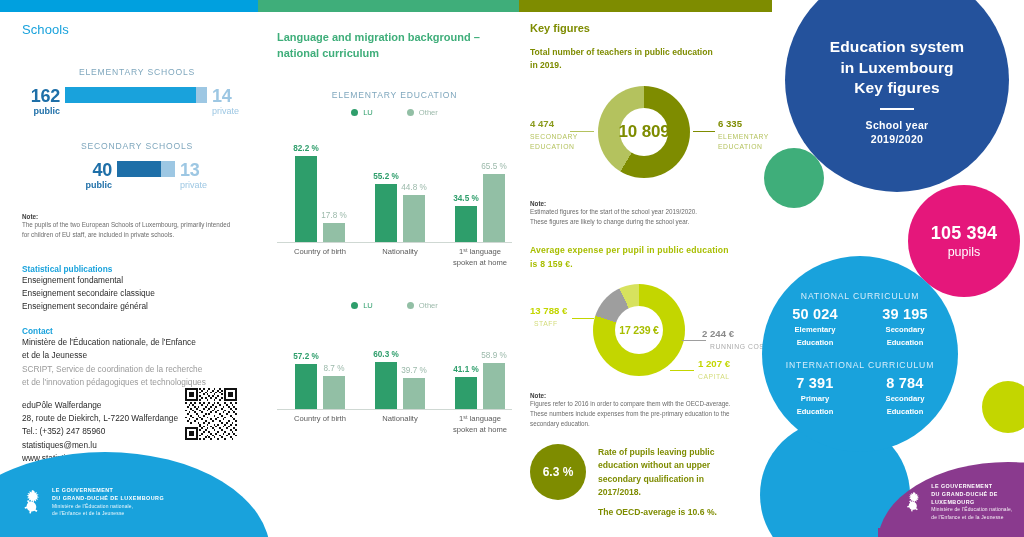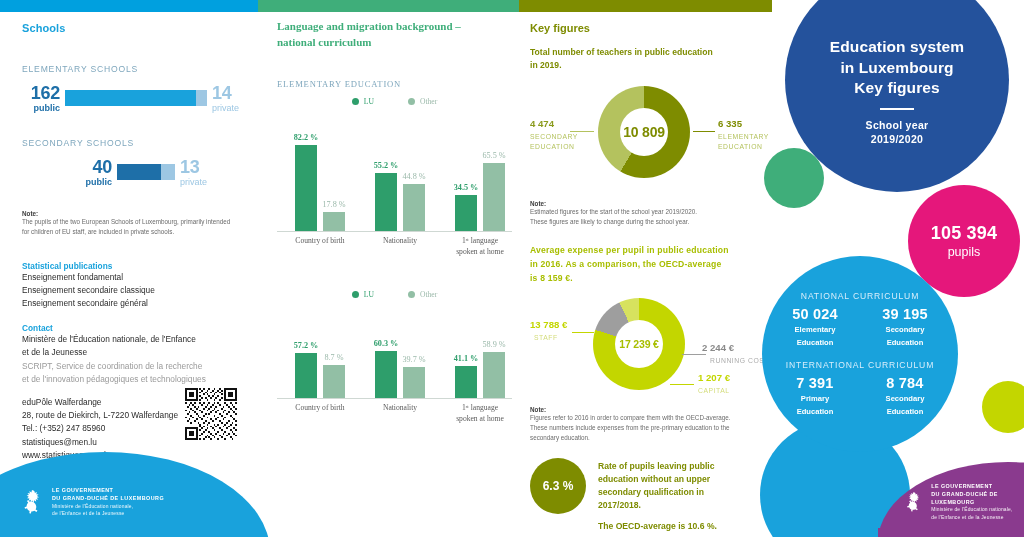--- a/index.html
+++ b/index.html
@@ -77,43 +77,43 @@
   .logo .ltxt { line-height: 1.45; }
   .logo .l1 { font-size: 5.4px; font-weight: bold; letter-spacing: .45px; }
   .logo .l2 { font-size: 5.4px; font-weight: bold; letter-spacing: .45px; }
   .logo .l3 { font-size: 4.9px; letter-spacing: .2px; opacity: .93; }
   .logo .l4 { font-size: 4.9px; letter-spacing: .2px; opacity: .93; }
   #logo-left  { left: 22px;  top: 487px; }
   #logo-right { left: 905px; top: 483px; }
 
   
   #col-schools { position: absolute; left: 22px; top: 22px; width: 230px; }
-  .sec-title-blue { color: #19A2DC; font-size: 11px; font-weight: bold; letter-spacing: .1px; }
-  .chart-head { color: #7FA7BD; font-size: 8.6px; letter-spacing: .8px; }
-
-  .schoolrow { display: flex; align-items: center; }
+  .sec-title-blue { color: #19A2DC; font-size: 13px; font-weight: normal; letter-spacing: .1px; }
+  .chart-head { text-align: center; color: #7FA7BD; font-size: 8.6px; letter-spacing: .8px; }
+
+  .schoolrow { display: flex; align-items: flex-start; }
   .sr-left { text-align: right; line-height: 1; padding-bottom: 1px; }
   .sr-num-dark { font-size: 18px; font-weight: bold; color: #1E6FA8; letter-spacing: -.3px; }
   .sr-lbl-dark { font-size: 9px; font-weight: bold; color: #1E6FA8; margin-top: 2px; }
   .sr-lbl-light { font-size: 9px; color: #9DC7E3; margin-top: 2px; }
   .sr-num-light { font-size: 18px; font-weight: bold; color: #9DC7E3; letter-spacing: -.3px; }
   .bar-wrap { display: flex; height: 16px; align-items: stretch; margin: 0 5px 3px 5px; }
   .bar-pub-l { background: #19A2DC; }
   .bar-pub-d { background: #1E6FA8; }
   .bar-priv  { background: #9DC7E3; }
 
   .note-h { font-size: 6.3px; font-weight: bold; color: #3b3b3b; }
   .note-b { font-size: 6.3px; color: #6b6b6b; line-height: 1.55; }
 
   .blk-h { color: #19A2DC; font-size: 8.3px; font-weight: bold; }
   .blk-l { font-size: 8.3px; color: #2b2b2b; line-height: 1.62; }
   .blk-g { font-size: 8.3px; color: #9a9a9a; line-height: 1.62; }
 
   
-  #col-lang { position: absolute; left: 277px; top: 19px; width: 235px; font-family: Liberation Serif, serif; }
+  #col-lang { position: absolute; left: 277px; top: 30px; width: 235px; }
   .sec-title-green { color: #3FAE7A; font-size: 11px; font-weight: bold; line-height: 1.45; }
   .legend { display: flex; justify-content: center; gap: 34px; margin-top: 8px; }
   .leg { display: flex; align-items: center; gap: 5px; }
   .dot { width: 7px; height: 7px; border-radius: 50%; }
   .leg-lbl { font-size: 7.6px; }
   .dot-lu { background: #2E9E6B; } .lbl-lu { color: #2E9E6B; }
   .dot-ot { background: #92BFA5; } .lbl-ot { color: #9BB9AA; }
 
   .bc { position: relative; height: 118px; margin-top: 8px; border-bottom: 1px solid #cfd8d3; }
   .bgroup { position: absolute; bottom: 0; display: flex; align-items: flex-end; gap: 6px; }
@@ -129,21 +129,21 @@
   
   #col-key { position: absolute; left: 530px; top: 22px; width: 228px; }
   .sec-title-olive { color: #7E8C00; font-size: 11px; font-weight: bold; }
   .kf-lead { color: #7E8C00; font-size: 8.6px; font-weight: bold; line-height: 1.5; }
   .kf-lead2 { color: #A8BE00; font-size: 8.6px; font-weight: bold; line-height: 1.62; letter-spacing: .2px; }
 
   .donut-row { position: relative; height: 112px; margin-top: 6px; }
   .donut { position: absolute; width: 92px; height: 92px; border-radius: 50%; }
   .donut .hole { position: absolute; left: 22px; top: 22px; width: 48px; height: 48px;
     background: #fff; border-radius: 50%; display: flex; align-items: center; justify-content: center; }
-  .donut .hole span { font-size: 14px; font-weight: bold; color: #7E8C00; white-space: nowrap; letter-spacing: -.2px; }
+  .donut .hole span { font-size: 17px; font-weight: bold; color: #7E8C00; white-space: nowrap; letter-spacing: -.2px; }
   .donut2 .hole span { color: #A8BE00; font-size: 10.5px; }
 
   .dlab { position: absolute; font-size: 9.6px; font-weight: bold; white-space: nowrap; }
   .dsub { position: absolute; font-size: 6.8px; letter-spacing: .55px; line-height: 1.45; white-space: nowrap; }
 
   .lead-line { position: absolute; height: 1px; }
 
   .pct-circle { position: absolute; left: 0; top: 0; width: 56px; height: 56px; border-radius: 50%;
     background: #7E8C00; color: #fff; display: flex; align-items: center; justify-content: center;
     font-size: 12px; font-weight: bold; }
@@ -581,21 +581,20 @@
 
       <div style="margin-top:10px;">
         <div class="note-h">Note:</div>
         <div class="note-b">Estimated figures for the start of the school year 2019/2020.</div>
         <div class="note-b">These figures are likely to change during the school year.</div>
       </div>
     </div>
 
     <div style="margin-top:18px;">
       <div class="kf-lead2">Average expense per pupil in public education</div>
-      <div class="kf-lead2">in 2016. As a comparison, the OECD-average</div>
       <div class="kf-lead2">is 8 159 €.</div>
 
       <div class="donut-row" style="height:108px;">
         <div class="donut donut2" id="donut-expense" style="left: 63px; top: 6px; background: conic-gradient(rgb(195, 214, 0) 0deg, rgb(195, 214, 0) 288deg, rgb(158, 158, 158) 288deg, rgb(158, 158, 158) 334.8deg, rgb(215, 226, 94) 334.8deg, rgb(215, 226, 94) 360deg);">
           <div class="hole">
             <span>17 239 €</span>
           </div>
         </div>
         <div class="lead-line" style="left:42px; top:40px; width:22px; background:#C3D600;"></div>
         <div class="lead-line" style="left:152px; top:62px; width:24px; background:#9E9E9E;"></div>

